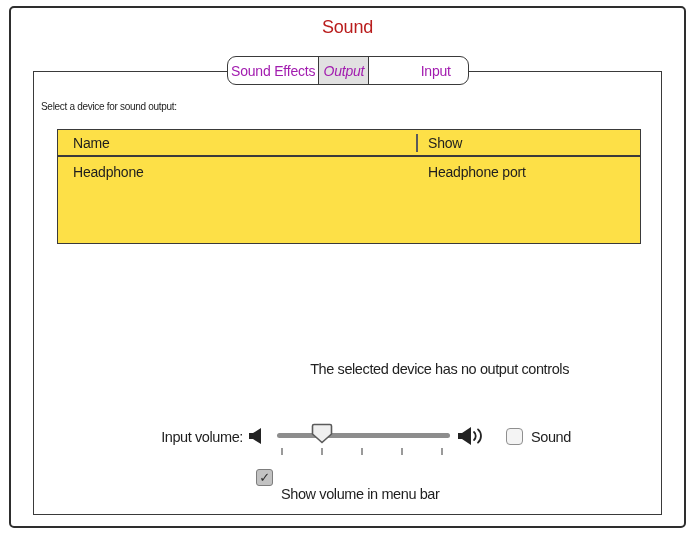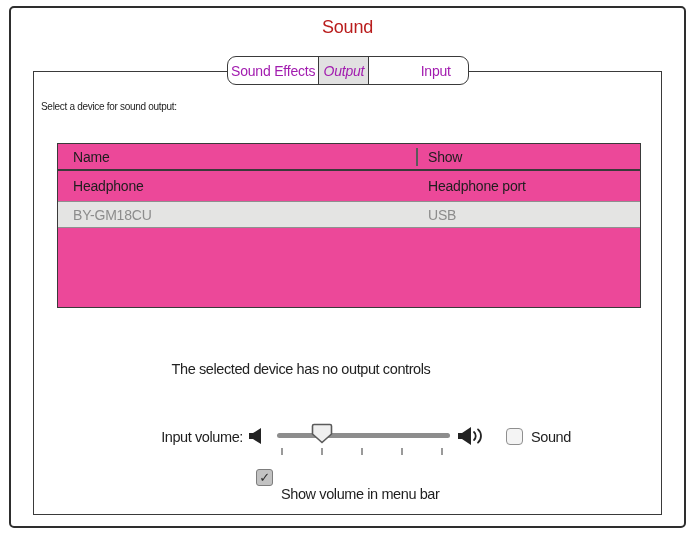--- a/index.html
+++ b/index.html
@@ -34,22 +34,22 @@
     display: flex; align-items: center; justify-content: center;
     font-size: 14px; color: #a21caf; cursor: default; height: 100%;
   }
   .tab-sound-effects { width: 105px; }
   .tab-output { width: 59px; background: #e1e1e1; border-left: 1.5px solid #3a3a3a; border-right: 1.5px solid #3a3a3a; font-style: italic; }
   .tab-input { width: 75px; margin-left: 34px; }
 
   .select-label { position: absolute; left: 41px; top: 101px; font-size: 10px; letter-spacing: -0.3px; }
 
   .device-table {
-    position: absolute; left: 57px; top: 143px; width: 584px; height: 165px;
-    border: 1.5px solid #3a3a3a; background: #ec4899;
+    position: absolute; left: 57px; top: 129px; width: 584px; height: 115px;
+    border: 1.5px solid #3a3a3a; background: #fde047;
   }
   .thead {
     position: relative; height: 27px; border-bottom: 2px solid #3a3a3a; font-size: 14px;
   }
   .thead .col-name { position: absolute; left: 15px; top: 5px; }
   .thead .col-type { position: absolute; left: 370px; top: 5px; }
   .col-divider { position: absolute; left: 358px; top: 4px; width: 1.5px; height: 18px; background: #5a5a5a; }
   .trow { position: relative; font-size: 14px; }
   .trow .cell-name { position: absolute; left: 15px; }
   .trow .cell-type { position: absolute; left: 370px; }
@@ -58,21 +58,21 @@
   .row-2 {
     height: 27px; background: #e4e4e3; color: #8c8c8c;
     border-top: 1px solid #8f8f8f; border-bottom: 1px solid #8f8f8f;
   }
   .row-2 .cell-name, .row-2 .cell-type { top: 5px; }
 
   .settings-label { position: absolute; left: 57px; top: 302px; font-size: 14px; letter-spacing: -0.4px; }
 
   .no-controls-msg {
     position: absolute; left: 33px; top: 361px; width: 536px;
-    text-align: center; font-size: 14.5px; letter-spacing: -0.4px; color: #222;
+    text-align: right; font-size: 14.5px; letter-spacing: -0.4px; color: #222;
   }
 
   .volume-label {
     position: absolute; left: 40px; top: 429px; width: 203px;
     text-align: right; font-size: 14.5px; letter-spacing: -0.4px;
   }
   .speaker-low { position: absolute; left: 249px; top: 428px; width: 14px; height: 16px; }
   .slider-track {
     position: absolute; left: 277px; top: 433px; width: 173px; height: 5px;
     background: #8d8d8d; border-radius: 2.5px;
@@ -118,24 +118,20 @@
   <div class="device-table">
     <div class="thead">
       <span class="col-name">Name</span>
       <span class="col-divider"></span>
       <span class="col-type">Show</span>
     </div>
     <div class="trow row-1">
       <span class="cell-name">Headphone</span>
       <span class="cell-type">Headphone port</span>
     </div>
-    <div class="trow row-2">
-      <span class="cell-name">BY-GM18CU</span>
-      <span class="cell-type">USB</span>
-    </div>
   </div>
 
 
   <div class="no-controls-msg">The selected device has no output controls</div>
 
   <div class="volume-label">Input volume:</div>
 
   <span class="speaker-low">
     <svg width="14" height="16" viewBox="0 0 14 16">
       <path d="M0 5 H4 L12 0 V16 L4 11 H0 Z" fill="#232323"></path>

